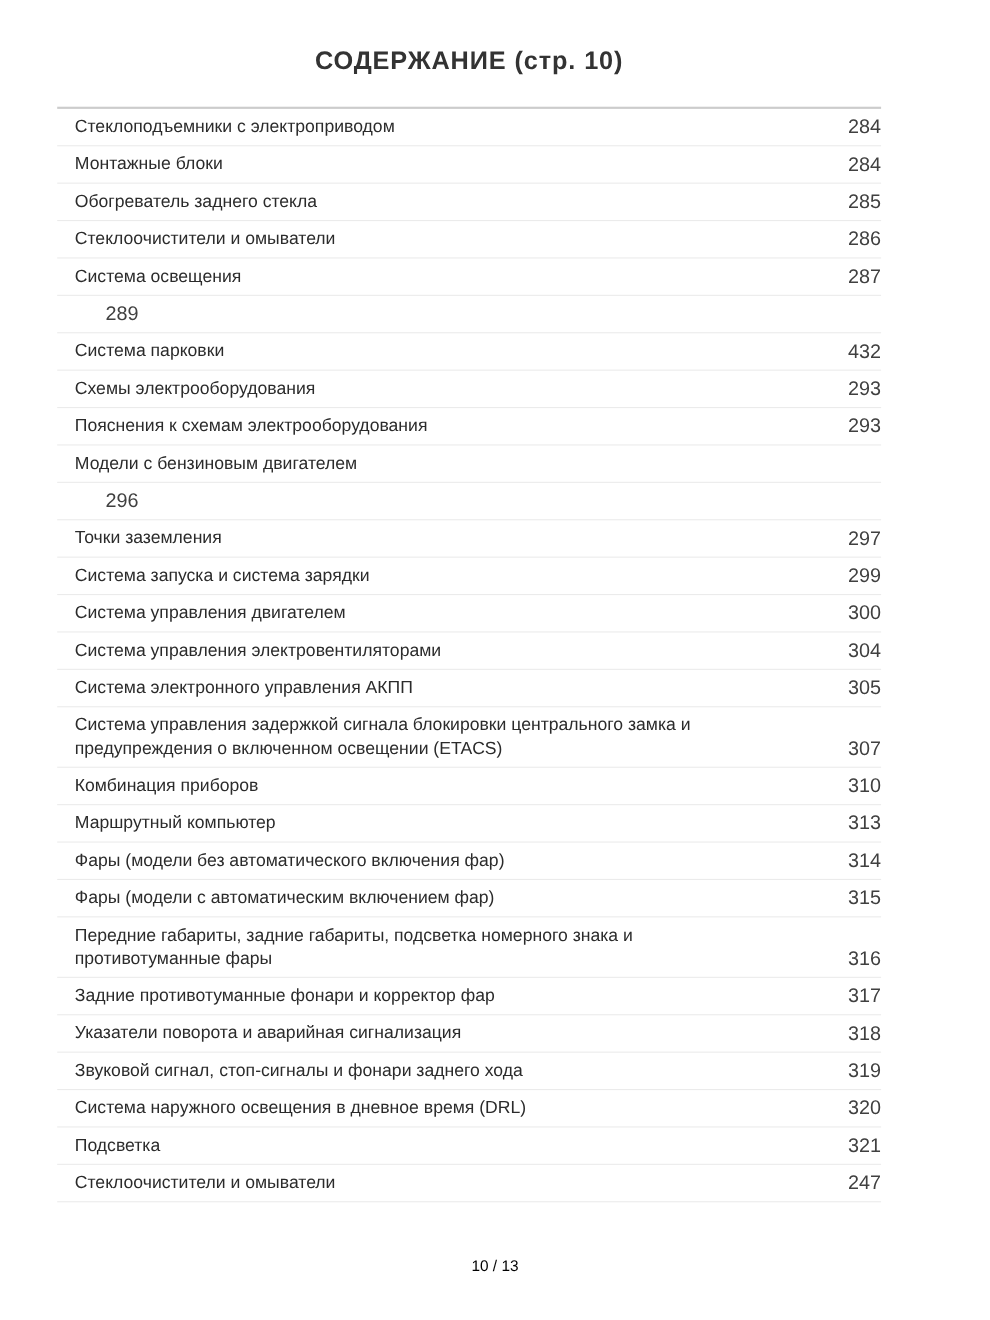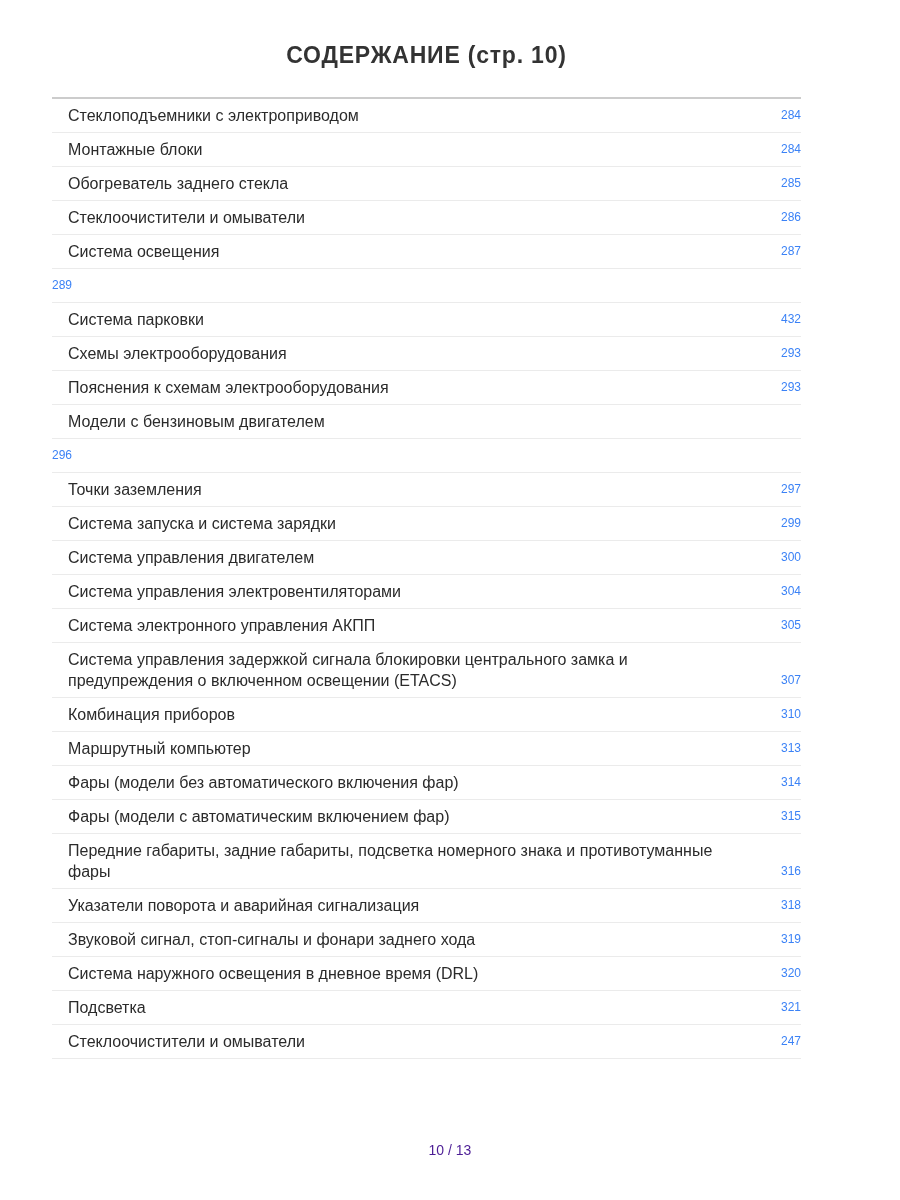--- a/index.html
+++ b/index.html
@@ -48,34 +48,35 @@
     flex: 1 1 auto;
     font-size: 16px;
     line-height: 21px;
     color: #2b2b2b;
     padding-right: 28px;
     margin-left: 16px;
   }
 
   .toc-page {
     flex: 0 0 auto;
-    font-size: 12px;
+    font-size: 18px;
     line-height: 21px;
-    color: #3b82f6;
+    color: #404040;
     white-space: nowrap;
+    margin-left: 44px;
   }
 
   .footer {
     position: absolute;
     left: 0;
     top: 1142px;
     width: 900px;
     text-align: center;
     font-size: 14px;
-    color: #4c1d95;
+    color: #000000;
   }
 </style>
 </head>
 <body>
 
 <div class="page">
   <h1 class="title">СОДЕРЖАНИЕ (стр. 10)</h1>
   <div class="title-divider"></div>
   <div class="toc-list">
       <div class="toc-row">
@@ -158,20 +159,24 @@
       </div>
       <div class="toc-row">
         <span class="toc-label">Фары (модели с автоматическим включением фар)</span>
         <span class="toc-page">315</span>
       </div>
       <div class="toc-row">
         <span class="toc-label">Передние габариты, задние габариты, подсветка номерного знака и противотуманные фары</span>
         <span class="toc-page">316</span>
       </div>
       <div class="toc-row">
+        <span class="toc-label">Задние противотуманные фонари и корректор фар</span>
+        <span class="toc-page">317</span>
+      </div>
+      <div class="toc-row">
         <span class="toc-label">Указатели поворота и аварийная сигнализация</span>
         <span class="toc-page">318</span>
       </div>
       <div class="toc-row">
         <span class="toc-label">Звуковой сигнал, стоп-сигналы и фонари заднего хода</span>
         <span class="toc-page">319</span>
       </div>
       <div class="toc-row">
         <span class="toc-label">Система наружного освещения в дневное время (DRL)</span>
         <span class="toc-page">320</span>

